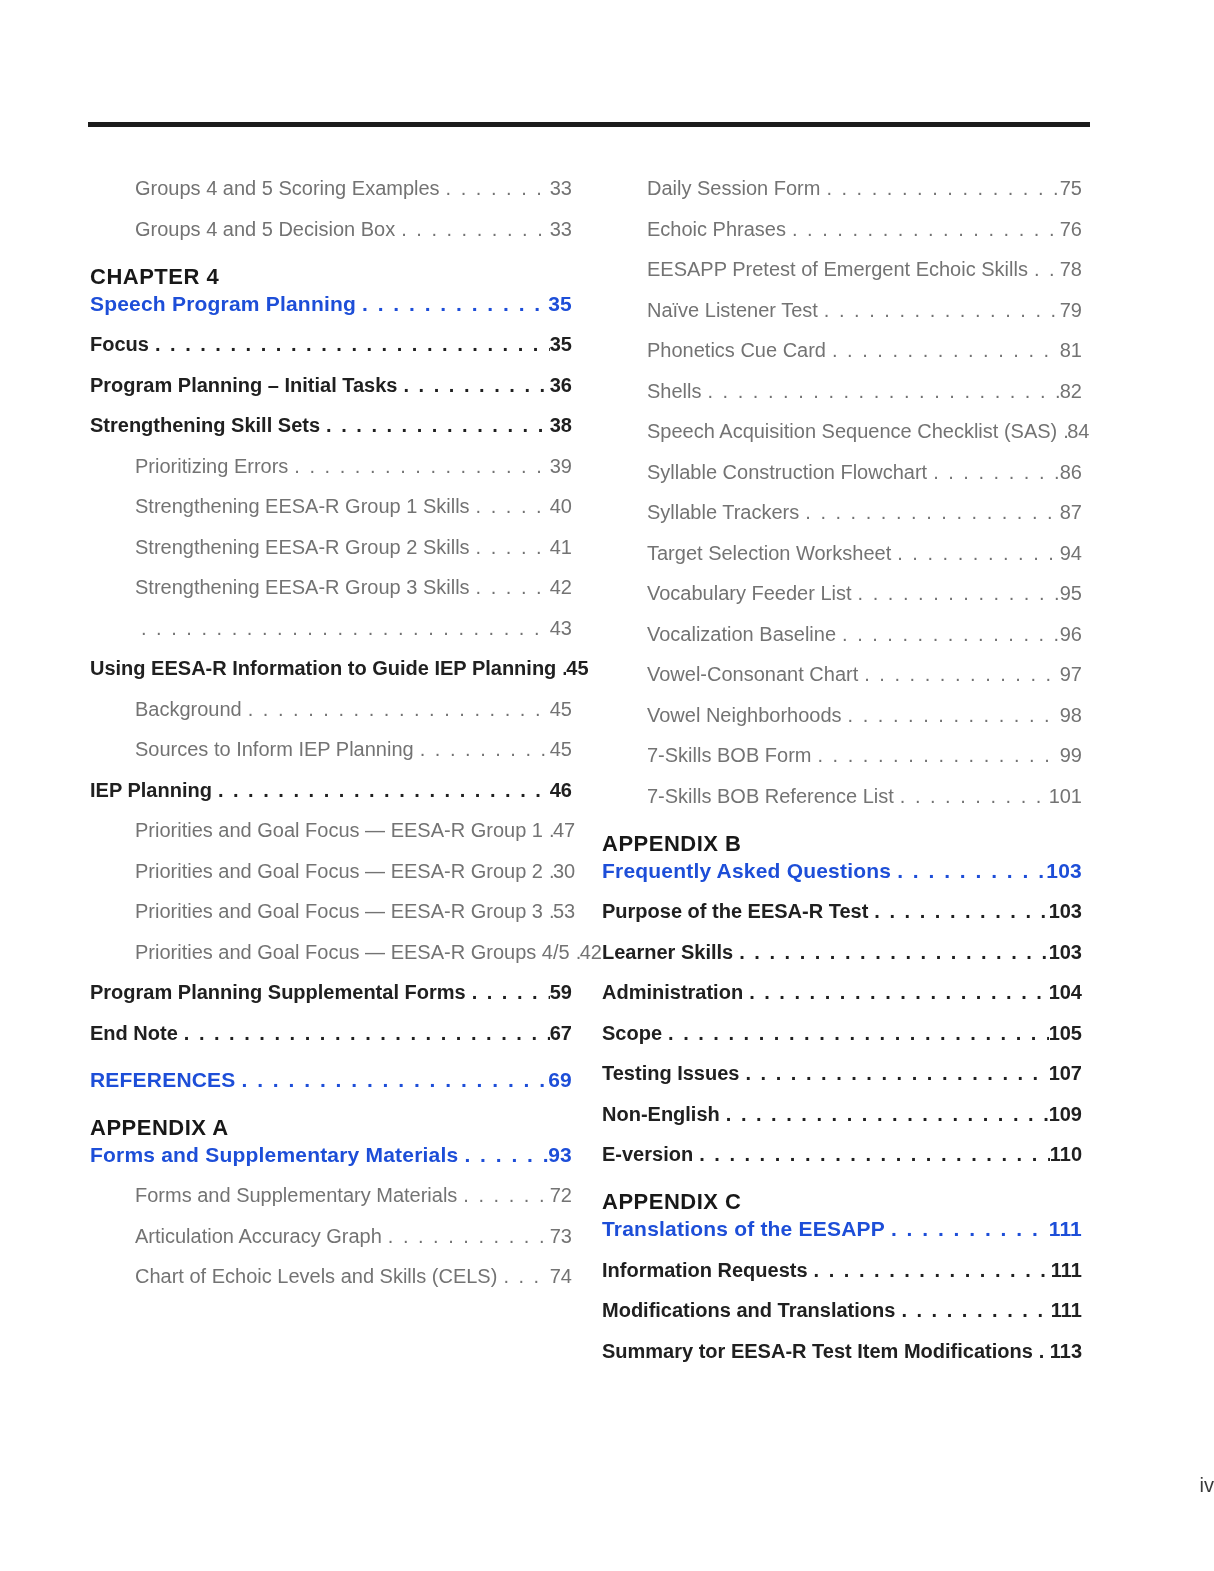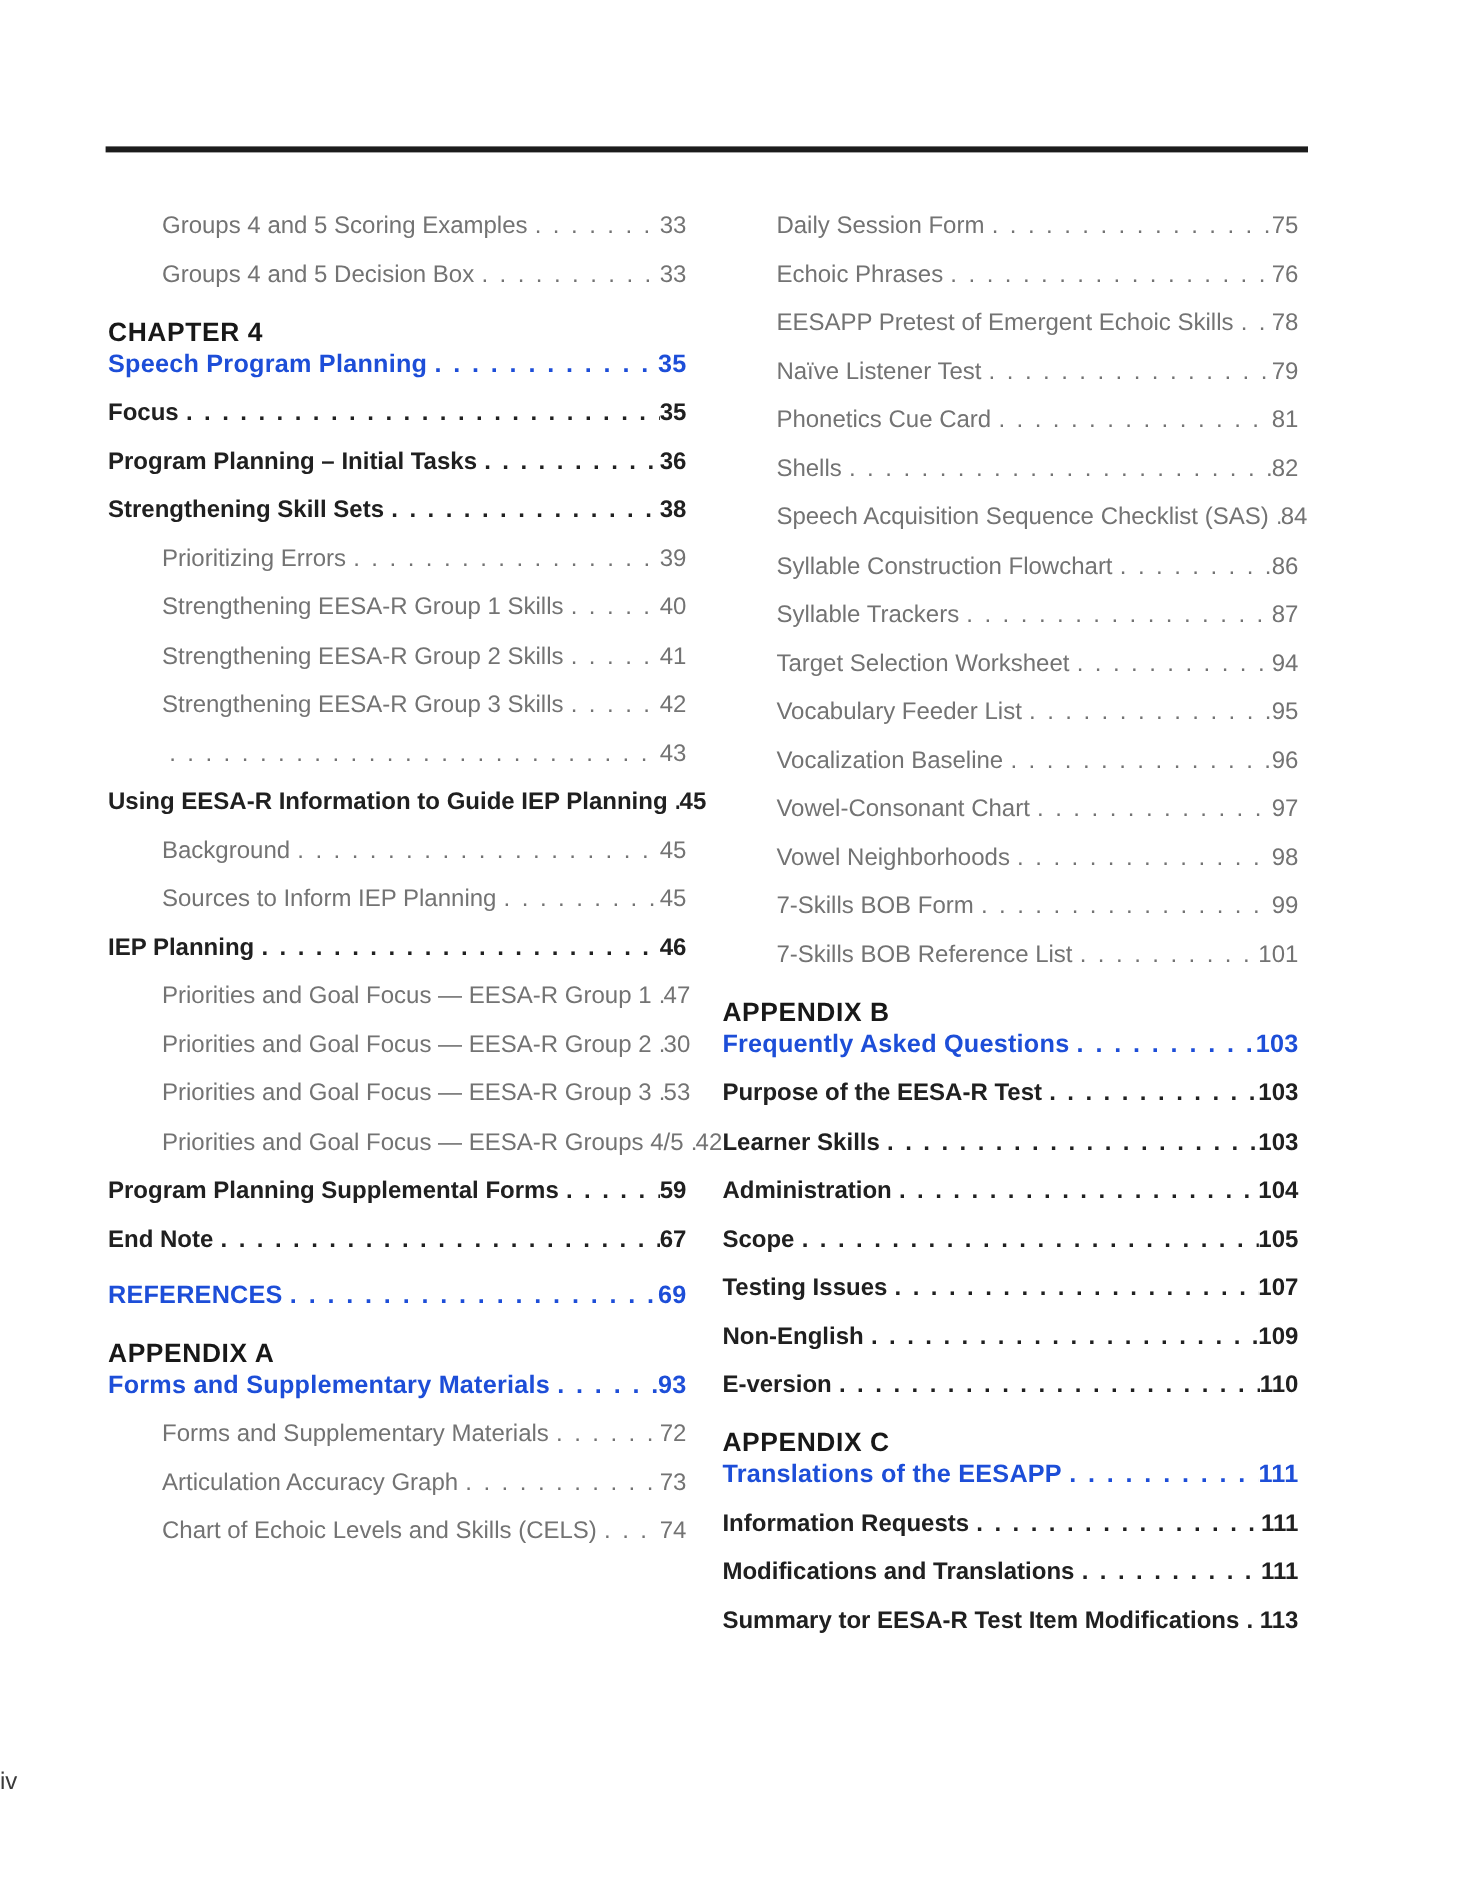--- a/index.html
+++ b/index.html
@@ -15,21 +15,21 @@
   .row { display:flex; align-items:baseline; height:24px; line-height:24px; margin-bottom:16.5px; font-size:20px; }
   .l1 { font-weight:bold; color:#202020; }
   .l2 { padding-left:45px; color:#737373; }
   .block { margin-top:23px; }
   .kicker { font-size:22px; font-weight:bold; color:#181818; line-height:26px; height:26px; letter-spacing:0.5px; margin-bottom:2px; }
   .title { font-size:21px; font-weight:bold; color:#1d4ed8; letter-spacing:0.2px; }
   .lbl { white-space:nowrap; flex:0 0 auto; }
   .dots { flex:1 1 auto; min-width:0; overflow:hidden; white-space:nowrap; padding:0 4px 0 6px; }
   .dots::after { letter-spacing:2px; content:". . . . . . . . . . . . . . . . . . . . . . . . . . . . . . . . . . . . . . . . . . . . . . . . . . . . . . . . . . . ."; }
   .pg { flex:0 0 auto; white-space:nowrap; }
-  .footer { position:absolute; top:1474px; left:0; width:100%; text-align:left; font-size:20px; color:#3a3a3a; }
+  .footer { position:absolute; top:1474px; left:0; width:100%; text-align:right; font-size:20px; color:#3a3a3a; }
 </style>
 </head>
 <body>
 
 <div class="rule"></div>
 
 <div class="col col-left">
 
   <div class="row l2">
     <span class="lbl">Groups 4 and 5 Scoring Examples</span>

